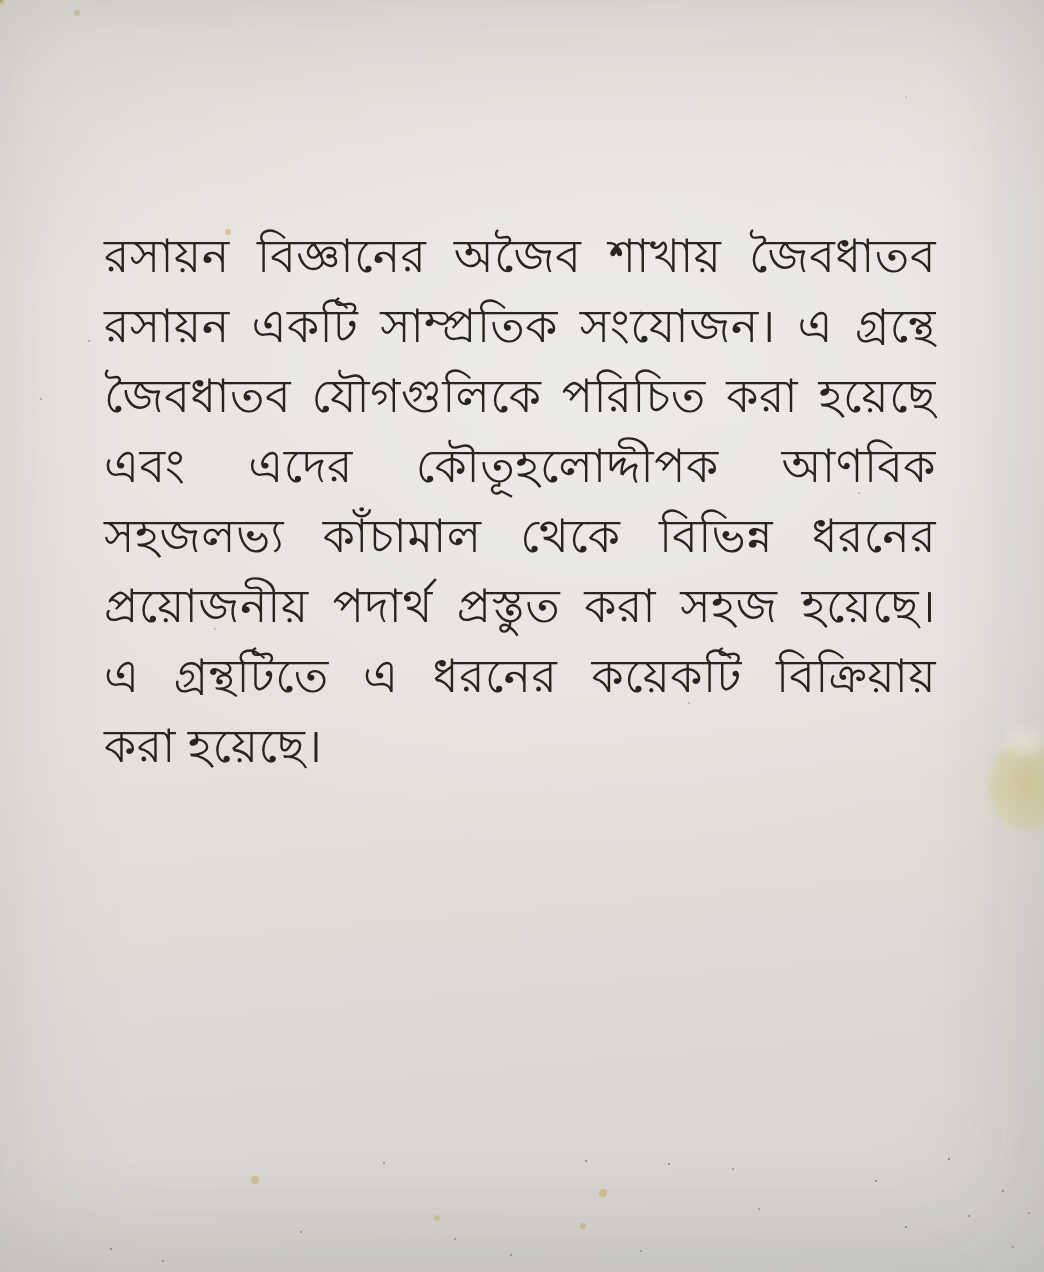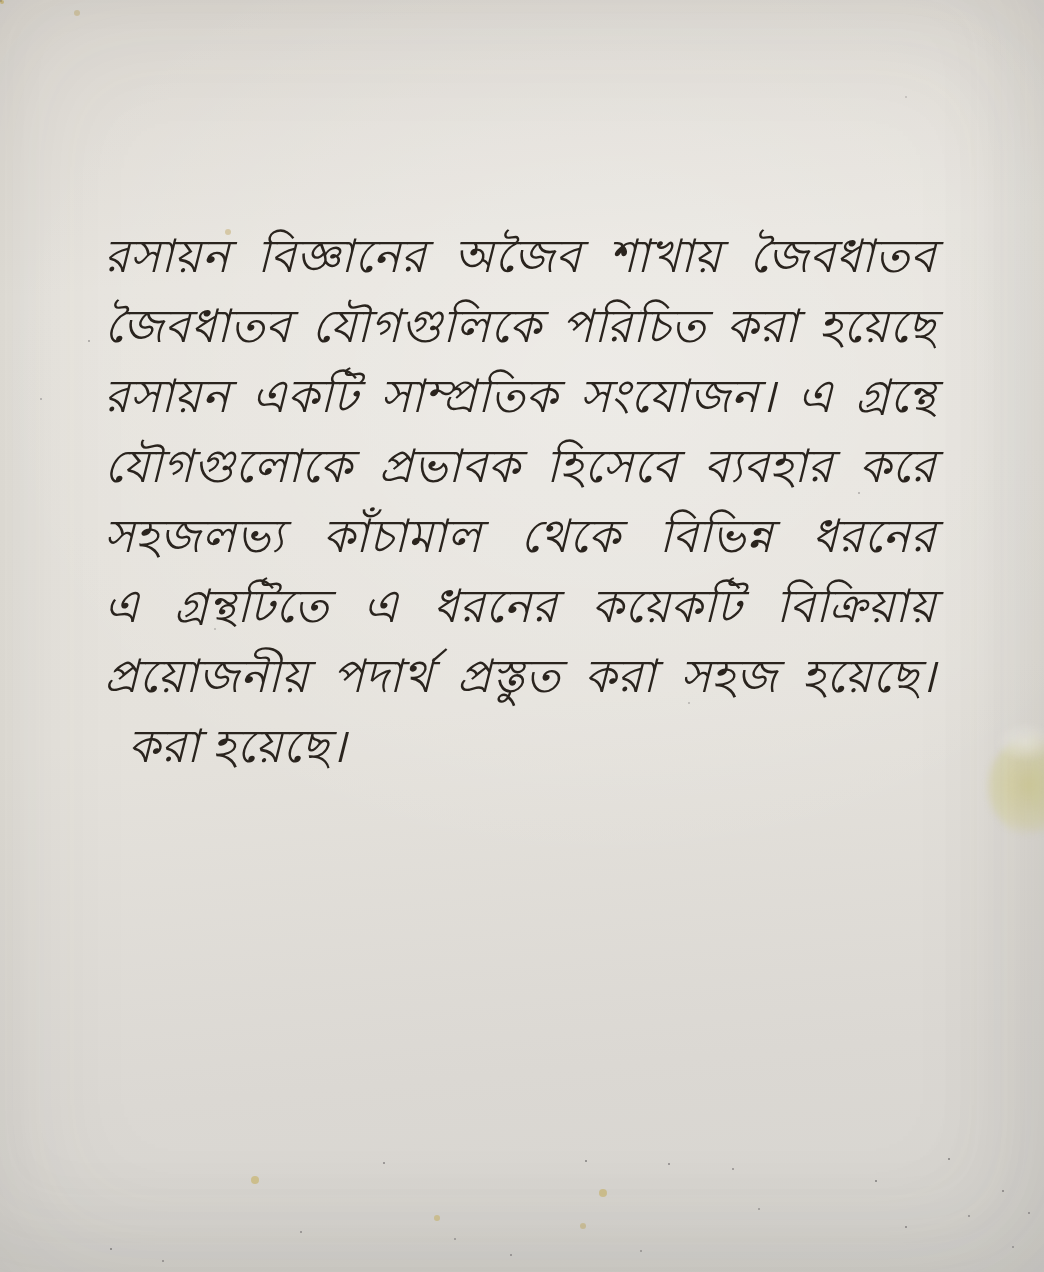--- a/index.html
+++ b/index.html
@@ -9,21 +9,20 @@
   }
   .photo {
     position: relative;
     width: 1044px;
     height: 1272px;
     overflow: hidden;
     background:
       radial-gradient(ellipse 900px 700px at 58% 30%, rgba(255,255,255,0.28), rgba(255,255,255,0) 70%),
       linear-gradient(175deg, #ddd9d3 0%, #e7e4de 22%, #e5e2dc 55%, #dbd8d3 82%, #d6d4cf 100%);
     font-family: "Liberation Serif", "DejaVu Serif", serif;
-    font-style: italic;
   }
   
   .vignette {
     position: absolute;
     inset: 0;
     pointer-events: none;
     box-shadow: inset 0 0 140px rgba(70,65,60,0.10), inset -30px -40px 90px rgba(70,65,70,0.07);
   }
   .text-block {
     position: absolute;
@@ -37,21 +36,20 @@
   }
   .text-block .line {
     text-align: justify;
     text-align-last: justify;
     white-space: nowrap;
     height: 70px;
   }
   .text-block .line.last {
     text-align-last: left;
     white-space: normal;
-    margin-left: 24px;
   }
   
   .stain {
     position: absolute;
     left: 988px;
     top: 735px;
     width: 90px;
     height: 100px;
     border-radius: 55% 45% 60% 50%;
     background: radial-gradient(ellipse at 45% 50%, rgba(214,208,150,0.85), rgba(218,213,165,0.55) 55%, rgba(220,216,185,0) 75%);
@@ -121,22 +119,22 @@
 </head>
 <body>
 
 <div class="photo">
   <div class="stain"></div>
   <div class="stain-shine"></div>
   <div class="speckles-dark"></div>
   <div class="speckles-yellow"></div>
   <div class="text-block">
       <div class="line">রসায়ন বিজ্ঞানের অজৈব শাখায় জৈবধাতব</div>
+      <div class="line">রসায়ন একটি সাম্প্রতিক সংযোজন। এ গ্রন্থে</div>
       <div class="line">জৈবধাতব যৌগগুলিকে পরিচিত করা হয়েছে</div>
-      <div class="line">রসায়ন একটি সাম্প্রতিক সংযোজন। এ গ্রন্থে</div>
-      <div class="line">যৌগগুলোকে প্রভাবক হিসেবে ব্যবহার করে</div>
+      <div class="line">এবং এদের কৌতূহলোদ্দীপক আণবিক</div>
       <div class="line">সহজলভ্য কাঁচামাল থেকে বিভিন্ন ধরনের</div>
+      <div class="line">প্রয়োজনীয় পদার্থ প্রস্তুত করা সহজ হয়েছে।</div>
       <div class="line">এ গ্রন্থটিতে এ ধরনের কয়েকটি বিক্রিয়ায়</div>
-      <div class="line">প্রয়োজনীয় পদার্থ প্রস্তুত করা সহজ হয়েছে।</div>
       <div class="line last">করা হয়েছে।</div>
     </div>
   <div class="vignette"></div>
 </div>
 
 </body></html>

